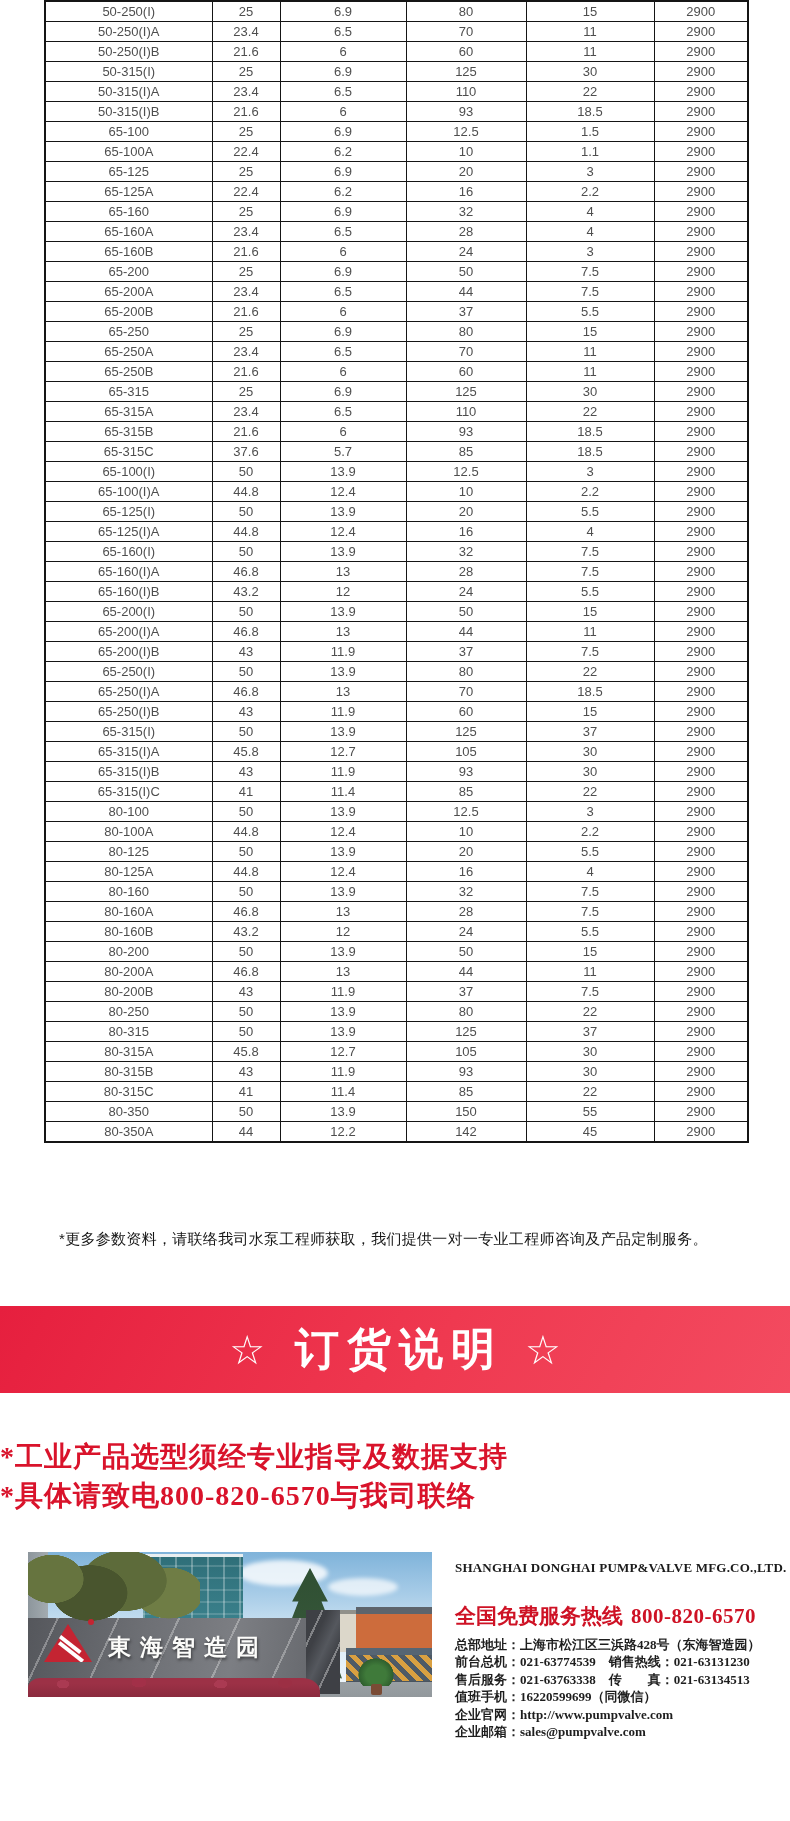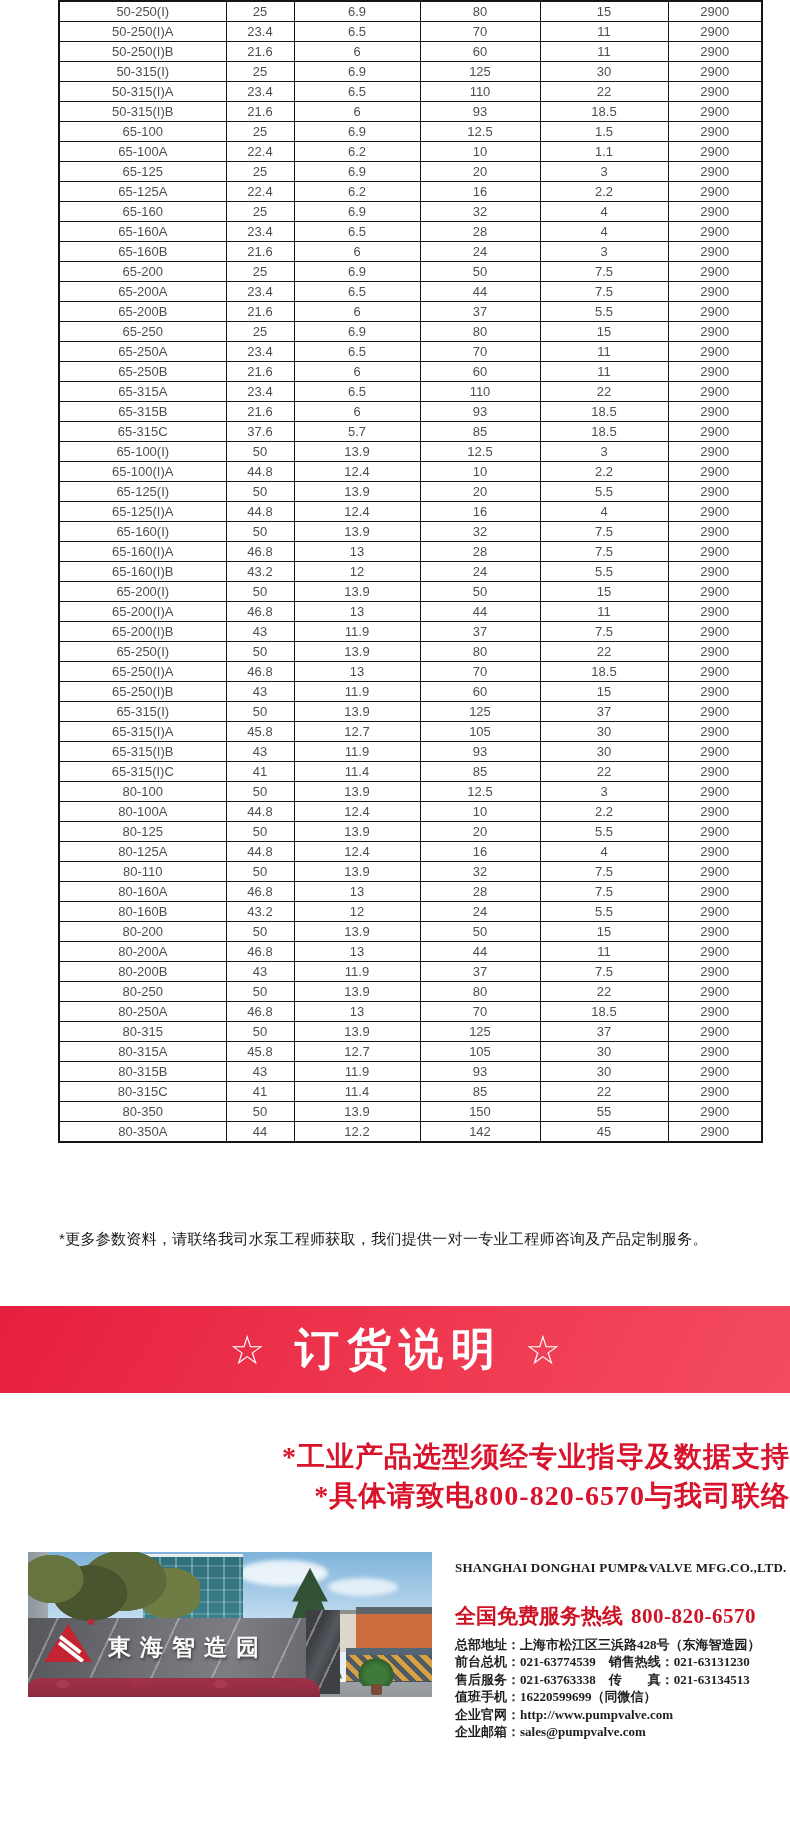--- a/index.html
+++ b/index.html
@@ -1,39 +1,39 @@
 <!DOCTYPE html>
 <html style="--banner-red-start: #e61f3e; --banner-red-end: #f34b60; --accent-red: #d9132b; --hotline-red: #ce1225; --logo-red: #c42432; --table-border: #151515; --table-text: #4e4e4e;"><head>
 <meta charset="utf-8">
 <style>
   html,body{margin:0;padding:0;background:#ffffff;}
   .page{position:relative;width:790px;height:1821px;background:#ffffff;overflow:hidden;
         font-family:"Liberation Sans",sans-serif;}
 
   
-  .spec-table{position:absolute;left:58px;top:0px;width:621px;border-collapse:collapse;
+  .spec-table{position:absolute;left:44px;top:0px;width:621px;border-collapse:collapse;
               table-layout:fixed;border:2px solid var(--table-border,#151515);}
   .spec-table td{border:1px solid var(--table-border,#151515);height:19px;padding:0 2px;
                  text-align:center;vertical-align:middle;font-size:13px;
                  color:var(--table-text,#4e4e4e);white-space:nowrap;overflow:hidden;
                  font-family:"Liberation Sans",sans-serif;}
 
   
   .footnote{position:absolute;left:51px;top:1222px;margin:8px;font-size:15px;color:#161616;
             letter-spacing:0.3px;}
 
   
   .banner{position:absolute;left:0;top:1306px;width:790px;height:87px;
           display:flex;align-items:center;justify-content:center;gap:22px;
           background:linear-gradient(118deg,var(--banner-red-start,#e61f3e) 0%,#ef3950 55%,var(--banner-red-end,#f34b60) 100%);}
   .banner-star{color:#ffffff;font-size:40px;line-height:1;font-weight:normal;}
   .banner-title{color:#ffffff;font-size:44px;font-weight:bold;letter-spacing:8px;text-indent:8px;}
 
   
-  .notices{position:absolute;left:0;top:1437px;width:790px;text-align:right;}
+  .notices{position:absolute;left:0;top:1437px;width:790px;text-align:left;}
   .notice-line{font-size:28px;font-weight:bold;color:var(--accent-red,#d9132b);
                line-height:39px;font-family:"Liberation Serif",serif;letter-spacing:1px;}
 
   
   .photo{position:absolute;left:28px;top:1552px;width:404px;height:145px;overflow:hidden;
          background:linear-gradient(#7fb3da 0%,#a9cde8 30%,#dfeef7 65%,#f2f7fa 100%);}
   .photo *{position:absolute;}
   .ph-cloud1{left:210px;top:8px;width:90px;height:26px;border-radius:50%;
              background:rgba(255,255,255,.8);filter:blur(2px);}
   .ph-cloud2{left:300px;top:26px;width:70px;height:18px;border-radius:50%;
@@ -265,20 +265,28 @@
         </tr>
         <tr>
           <td>65-250B</td>
           <td>21.6</td>
           <td>6</td>
           <td>60</td>
           <td>11</td>
           <td>2900</td>
         </tr>
         <tr>
+          <td>65-315</td>
+          <td>25</td>
+          <td>6.9</td>
+          <td>125</td>
+          <td>30</td>
+          <td>2900</td>
+        </tr>
+        <tr>
           <td>65-315A</td>
           <td>23.4</td>
           <td>6.5</td>
           <td>110</td>
           <td>22</td>
           <td>2900</td>
         </tr>
         <tr>
           <td>65-315B</td>
           <td>21.6</td>
@@ -457,21 +465,21 @@
         </tr>
         <tr>
           <td>80-125A</td>
           <td>44.8</td>
           <td>12.4</td>
           <td>16</td>
           <td>4</td>
           <td>2900</td>
         </tr>
         <tr>
-          <td>80-110</td>
+          <td>80-160</td>
           <td>50</td>
           <td>13.9</td>
           <td>32</td>
           <td>7.5</td>
           <td>2900</td>
         </tr>
         <tr>
           <td>80-160A</td>
           <td>46.8</td>
           <td>13</td>
@@ -510,28 +518,20 @@
           <td>37</td>
           <td>7.5</td>
           <td>2900</td>
         </tr>
         <tr>
           <td>80-250</td>
           <td>50</td>
           <td>13.9</td>
           <td>80</td>
           <td>22</td>
-          <td>2900</td>
-        </tr>
-        <tr>
-          <td>80-250A</td>
-          <td>46.8</td>
-          <td>13</td>
-          <td>70</td>
-          <td>18.5</td>
           <td>2900</td>
         </tr>
         <tr>
           <td>80-315</td>
           <td>50</td>
           <td>13.9</td>
           <td>125</td>
           <td>37</td>
           <td>2900</td>
         </tr>

